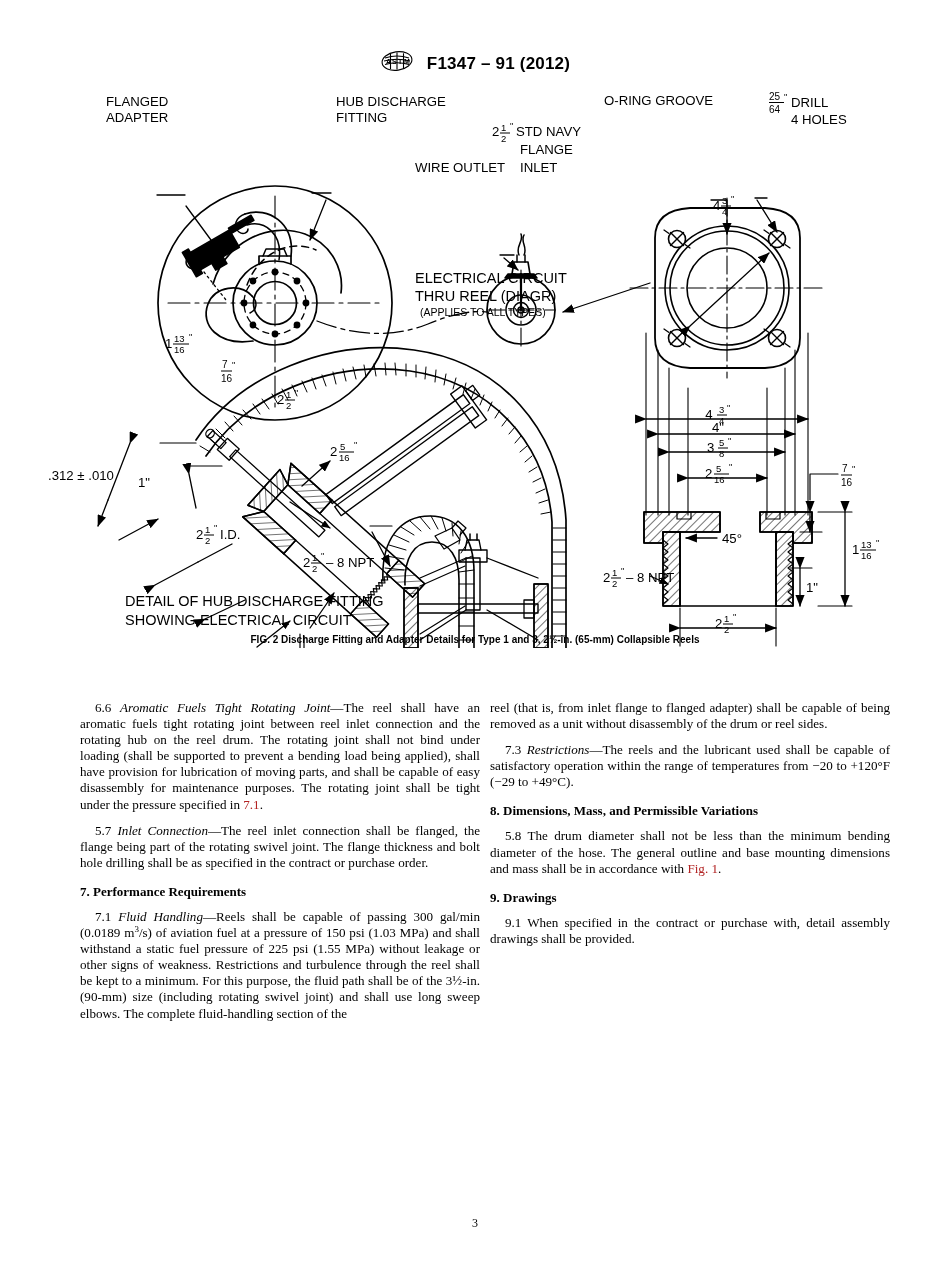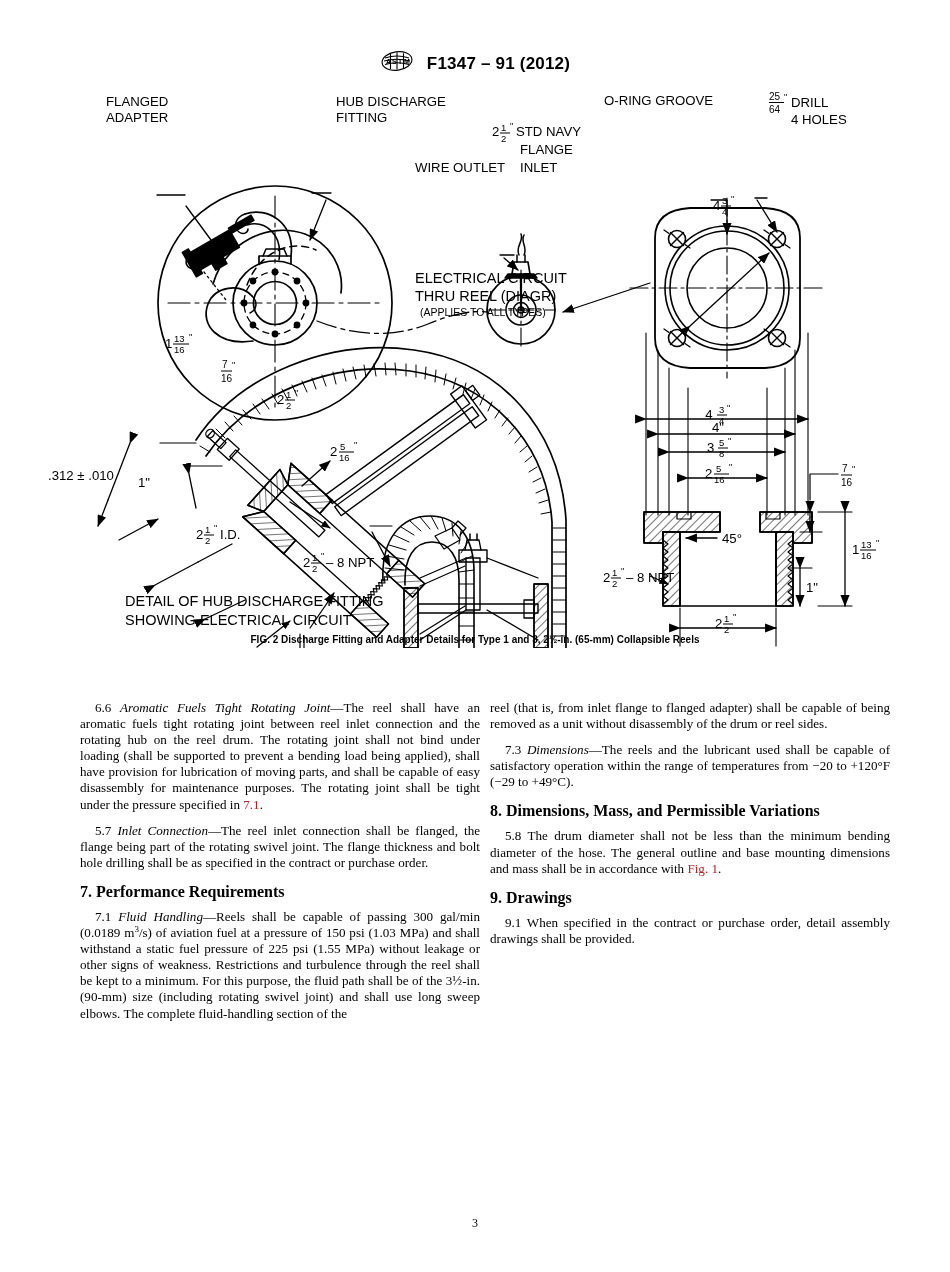--- a/index.html
+++ b/index.html
@@ -19,21 +19,21 @@
           font-family:"Liberation Sans",sans-serif;font-weight:bold;font-size:10px;}
 
   
   .cols{position:absolute;top:700px;left:60px;width:830px;height:470px;}
   .col{position:absolute;top:0;width:400px;}
   .col.left{left:0;margin-left:20px;}
   .col.right{left:430px;}
   p.t{margin:0 0 10px 0;font-size:13.1px;line-height:16.1px;text-align:justify;
       text-justify:inter-word;hyphens:none;}
   p.t.ind{text-indent:15px;}
-  h4.sec{margin:13px 0 9px 0;font-size:16px;font-weight:bold;line-height:16px;}
+  h4.sec{margin:13px 0 9px 0;font-size:13px;font-weight:bold;line-height:16px;}
   .it{font-style:italic;}
   .lnk{color:#b22222;}
   sup{font-size:9px;vertical-align:super;line-height:0;}
 
   .pagenum{position:absolute;top:1216px;left:0;width:950px;text-align:center;font-size:12px;}
 
   
   text{font-family:"Liberation Sans",sans-serif;}
 </style>
 </head>
@@ -544,31 +544,31 @@
       </p>
     </div>
 
     <div class="col right">
 
       <p class="t">reel (that is, from inlet flange to flanged adapter) shall be capable of being removed as a unit without disassembly of the drum or reel sides.</p>
 
 
       <p class="t ind">
         <span>7.3</span>
-        <span class="it">Dimensions</span><span>—The reels and the lubricant used shall be capable of satisfactory operation within the range of temperatures from −20 to +120°F (−29 to +49°C).</span>
+        <span class="it">Restrictions</span><span>—The reels and the lubricant used shall be capable of satisfactory operation within the range of temperatures from −20 to +120°F (−29 to +49°C).</span>
       </p>
 
       <h4 class="sec">8.  Dimensions, Mass, and Permissible Variations</h4>
 
       <p class="t ind">
         <span>5.8</span><span>  The drum diameter shall not be less than the minimum bending diameter of the hose. The general outline and base mounting dimensions and mass shall be in accordance with </span><span class="lnk">Fig. 1</span><span>.</span>
       </p>
 
       <h4 class="sec">9.  Drawings</h4>
 
       <p class="t ind">
-        <span>9.1</span><span>  When specified in the contract or purchase order, detail assembly drawings shall be provided.</span>
+        <span>9.1</span><span>  When specified in the contract or purchase with, detail assembly drawings shall be provided.</span>
       </p>
     </div>
   </div>
 
   <div class="pagenum">3</div>
 </div>
 
 </body></html>

